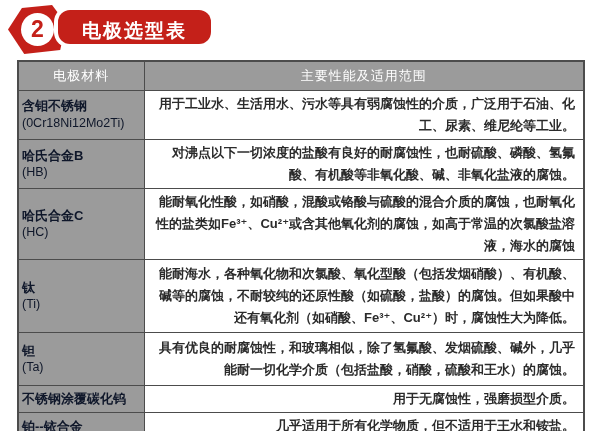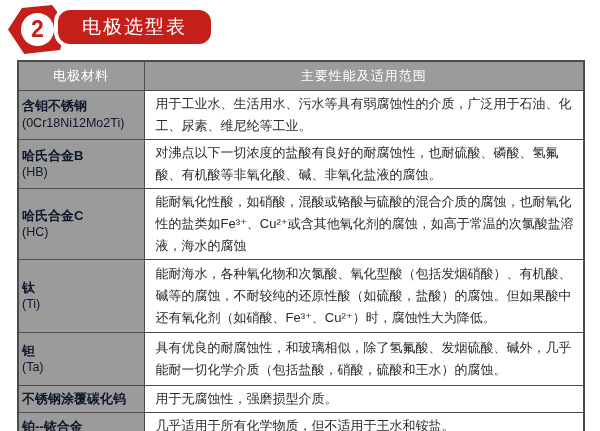--- a/index.html
+++ b/index.html
@@ -35,22 +35,22 @@
     display: flex; align-items: center; justify-content: center;
     font-size: 23px; font-weight: bold; color: #c42019;
   }
   .title-banner {
     position: absolute;
     left: 58px; top: 10px;
     width: 153px; height: 34px;
     background: #c42019;
     border-radius: 12px;
     box-shadow: 0 0 0 4px #ffffff;
-    display: flex; align-items: center; justify-content: center;
-    color: #ffffff; font-size: 19px; font-weight: normal;
+    display: flex; align-items: flex-end; justify-content: center;
+    color: #ffffff; font-size: 19px; font-weight: bold;
     letter-spacing: 2px;
     z-index: 2;
   }
   table.spec-table {
     position: absolute;
     left: 17px; top: 60px;
     width: 568px;
     border-collapse: collapse;
     border: 2px solid #4c4c4c;
     table-layout: fixed;
@@ -73,25 +73,25 @@
     text-align: left;
     vertical-align: middle;
     font-size: 13px; font-weight: bold;
     line-height: 1.35;
     padding: 2px 3px;
   }
   .material-sub { font-size: 12.5px; font-weight: normal; }
   .desc-cell {
     background: #ffffff;
     color: #2b2b2b;
-    font-size: 13px; font-weight: 400;
+    font-size: 13px; font-weight: 700;
     line-height: 1.7;
     padding: 2px 8px 2px 11px;
     vertical-align: middle;
-    text-align: left;
+    text-align: right;
   }
   tbody tr:nth-child(1) td { height: 47px; }
   tbody tr:nth-child(2) td { height: 45px; }
   tbody tr:nth-child(3) td { height: 70px; }
   tbody tr:nth-child(4) td { height: 73px; }
   tbody tr:nth-child(5) td { height: 53px; }
   tbody tr:nth-child(6) td { height: 23px; }
   tbody tr:nth-child(7) td { height: 25px; }
 </style>
 </head>

